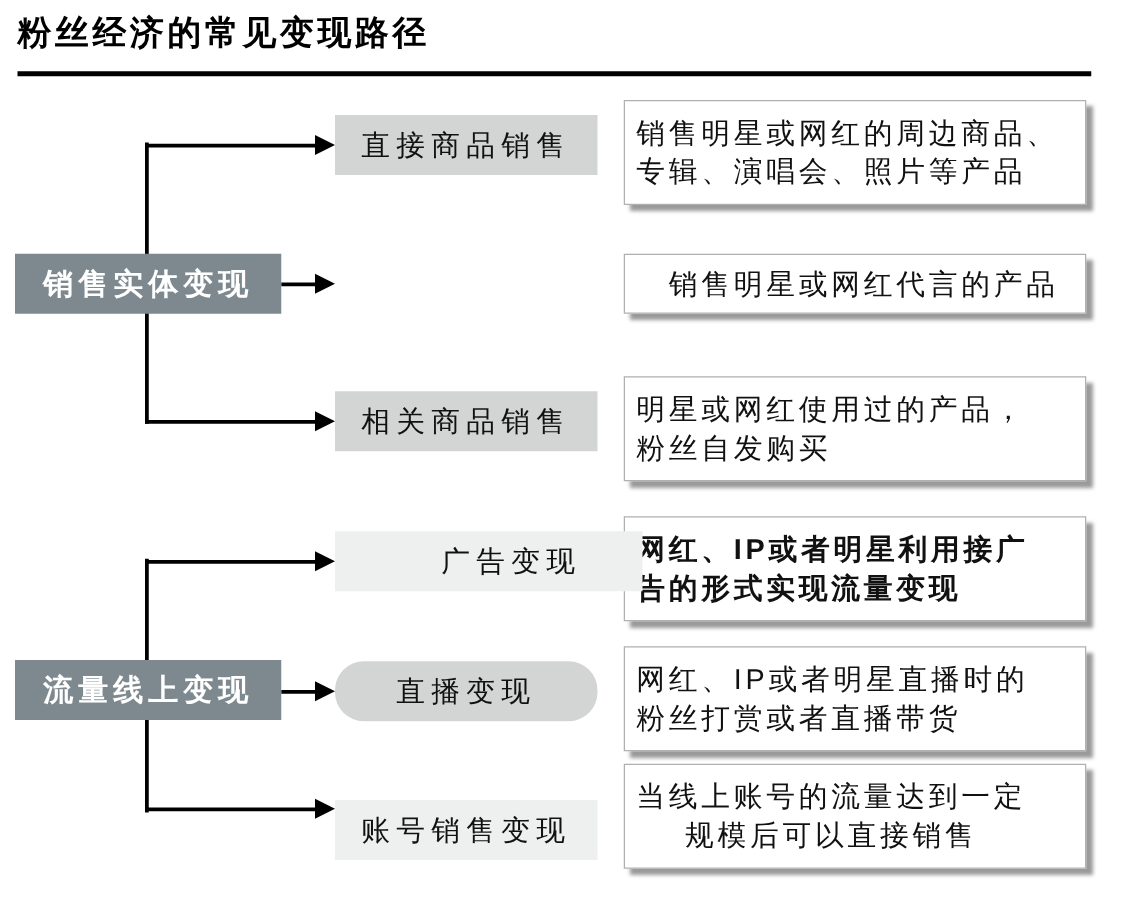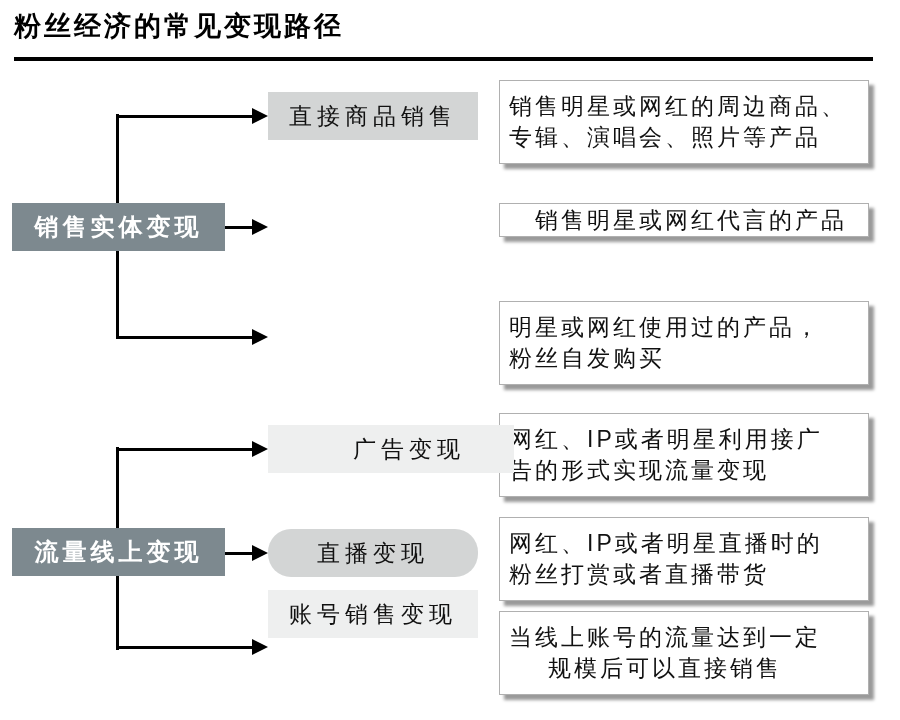--- a/index.html
+++ b/index.html
@@ -99,28 +99,28 @@
     display: flex;
     align-items: center;
     font-size: 23px;
     letter-spacing: 3px;
     line-height: 31px;
     color: #111111;
     padding: 0 9px;
     white-space: pre-line;
   }
   .dbox.two { height: 84px; }
-  .dbox.one { height: 34px; padding-left: 35px; }
+  .dbox.one { height: 48px; padding-left: 35px; }
   
   #ibox1 { top: 92px; }  #dbox1 { top: 80px; }
   #ibox2 { top: 203px; } #dbox2 { top: 203px; }
   #ibox3 { top: 313px; } #dbox3 { top: 301px; }
-  #ibox4 { top: 425px; padding-left: 36px; } #dbox4 { top: 413px; }
+  #ibox4 { top: 425px; padding-left: 36px; } #dbox4 { top: 413px; font-weight: bold; }
   #ibox5 { top: 529px; border-radius: 23px; } #dbox5 { top: 517px; }
-  #ibox6 { top: 590px; text-align: center; } #dbox6 { top: 611px; text-align: center; }
+  #ibox6 { top: 640px; text-align: center; } #dbox6 { top: 611px; text-align: center; }
   #hline1 { left: 116px; width: 136px; top: 115px; }
   #hline2 { left: 225px; width: 27px;  top: 226px; }
   #hline3 { left: 116px; width: 136px; top: 336px; }
   #hline4 { left: 116px; width: 136px; top: 448px; }
   #hline5 { left: 225px; width: 27px;  top: 552px; }
   #hline6 { left: 116px; width: 136px; top: 646px; }
   #ahead1 { left: 252px; top: 108px; }
   #ahead2 { left: 252px; top: 219px; }
   #ahead3 { left: 252px; top: 329px; }
   #ahead4 { left: 252px; top: 441px; }
@@ -153,20 +153,21 @@
 
   <div class="gbox" id="gbox1">销售实体变现</div>
   <div class="gbox" id="gbox2">流量线上变现</div>
 
   <div class="ibox fill-a" id="ibox1">直接商品销售</div>
   <div class="dbox two" id="dbox1">销售明星或网红的周边商品、
 专辑、演唱会、照片等产品</div>
 
   <div class="dbox one" id="dbox2">销售明星或网红代言的产品</div>
 
+  <div class="ibox fill-a" id="ibox3">相关商品销售</div>
   <div class="dbox two" id="dbox3">明星或网红使用过的产品，
 粉丝自发购买</div>
 
   <div class="ibox fill-b" id="ibox4">广告变现</div>
   <div class="dbox two" id="dbox4">网红、IP或者明星利用接广
 告的形式实现流量变现</div>
 
   <div class="ibox fill-a" id="ibox5">直播变现</div>
   <div class="dbox two" id="dbox5">网红、IP或者明星直播时的
 粉丝打赏或者直播带货</div>

